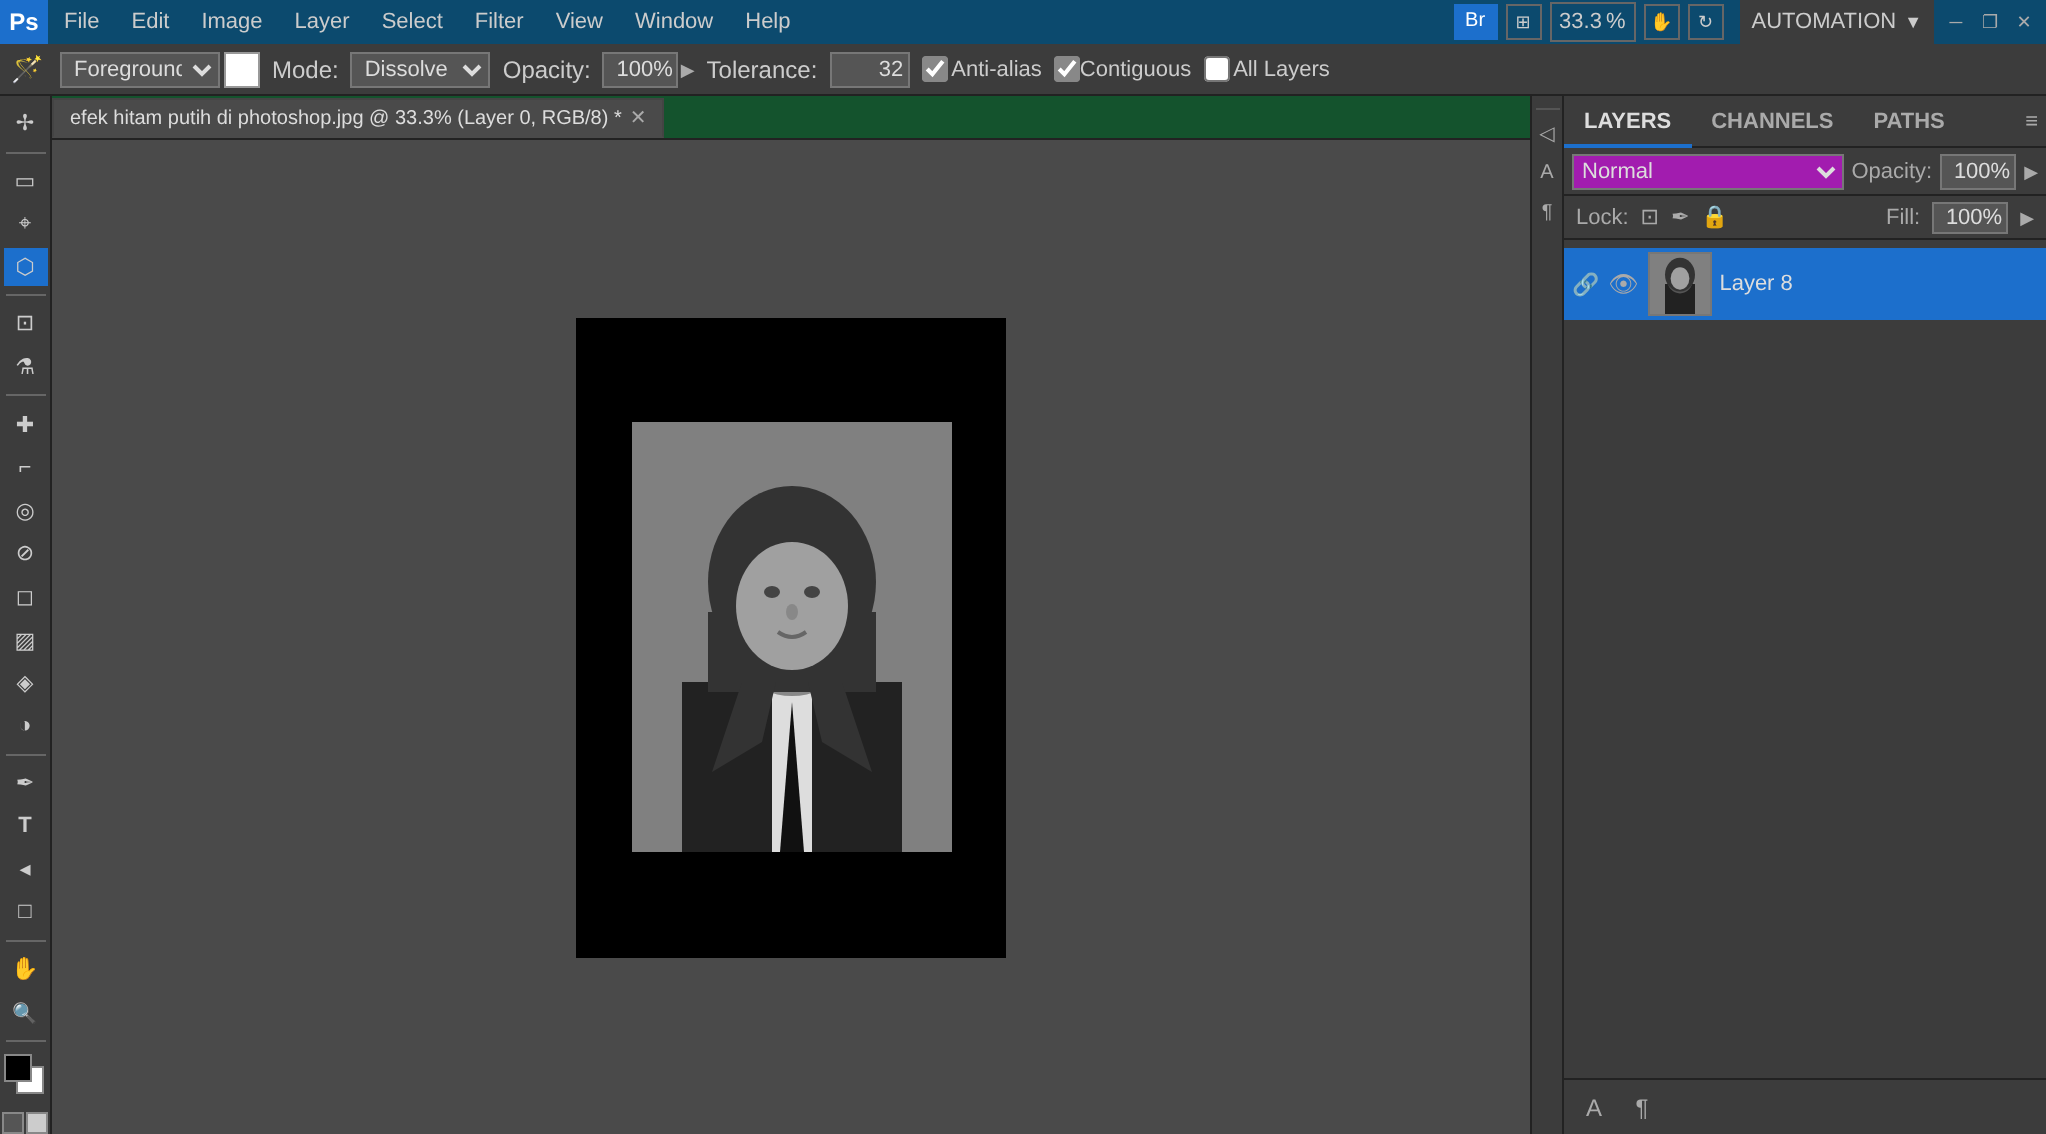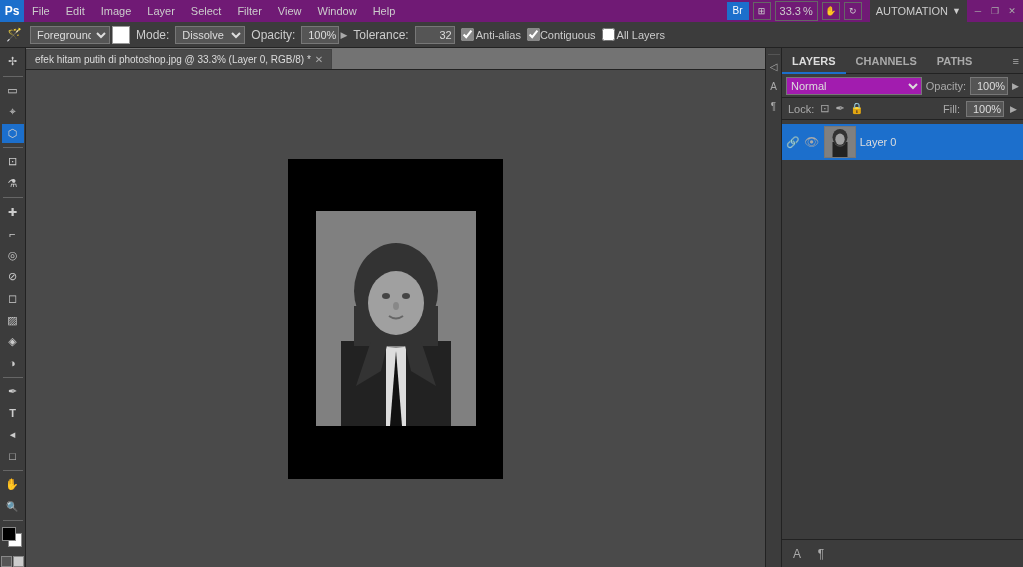--- a/index.html
+++ b/index.html
@@ -1,21 +1,21 @@
 <!DOCTYPE html>
 <html><head>
   <meta charset="utf-8">
   <style>
     * { margin: 0; padding: 0; box-sizing: border-box; }
     body { width: 1023px; height: 567px; overflow: hidden; font-family: Arial, sans-serif; font-size: 11px; background: #4a4a4a; }
 
     
     #menu-bar {
       display: flex; align-items: center; height: 22px;
-      background: #701a75; color: #ccc; user-select: none;
+      background: #0c4a6e; color: #ccc; user-select: none;
     }
     #ps-logo {
       width: 24px; height: 22px; background: #1c6fcc;
       display: flex; align-items: center; justify-content: center;
       color: #fff; font-weight: bold; font-size: 12px; flex-shrink: 0;
     }
     .menu-item {
       padding: 0 8px; height: 22px; line-height: 22px; cursor: pointer; font-size: 11px;
     }
     .menu-spacer { flex: 1; }
@@ -58,21 +58,21 @@
     }
     .tool-btn.active { background: #1c6fcc; }
     .tool-separator { width: 20px; height: 1px; background: #666; margin: 2px 0; }
 
     
     #canvas-area {
       flex: 1; background: #4a4a4a; overflow: hidden; position: relative;
       display: flex; flex-direction: column;
     }
     #tab-bar {
-      height: 22px; background: #737373; display: flex; align-items: flex-end;
+      height: 22px; background: #14532d; display: flex; align-items: flex-end;
       border-bottom: 1px solid #222;
     }
     .canvas-tab {
       height: 20px; padding: 0 8px; background: #555; border: 1px solid #444;
       border-bottom: none; display: flex; align-items: center; gap: 4px;
       color: #ddd; font-size: 10px; cursor: pointer; white-space: nowrap;
     }
     .canvas-tab.active { background: #4a4a4a; border-bottom: 1px solid #4a4a4a; }
     .tab-close { font-size: 10px; color: #aaa; cursor: pointer; }
     #canvas-content {
@@ -364,21 +364,21 @@
         <span class="layer-visibility">👁</span>
         <div class="layer-thumbnail">
           <svg width="32" height="32" viewBox="0 0 32 32" xmlns="http://www.w3.org/2000/svg">
             <rect width="32" height="32" fill="#808080"></rect>
             <rect x="8" y="16" width="16" height="16" fill="#222"></rect>
             <ellipse cx="16" cy="13" rx="7" ry="8" fill="#555"></ellipse>
             <ellipse cx="16" cy="11" rx="8" ry="9" fill="#333"></ellipse>
             <ellipse cx="16" cy="13" rx="5" ry="6" fill="#a0a0a0"></ellipse>
           </svg>
         </div>
-        <span class="layer-name">Layer 0</span>
+        <span class="layer-name">Layer 8</span>
       </div>
     </div>
 
     <div id="panel-bottom-icons">
       <div class="panel-icon-btn">A</div>
       <div class="panel-icon-btn">¶</div>
     </div>
   </div>
 
 </div>

